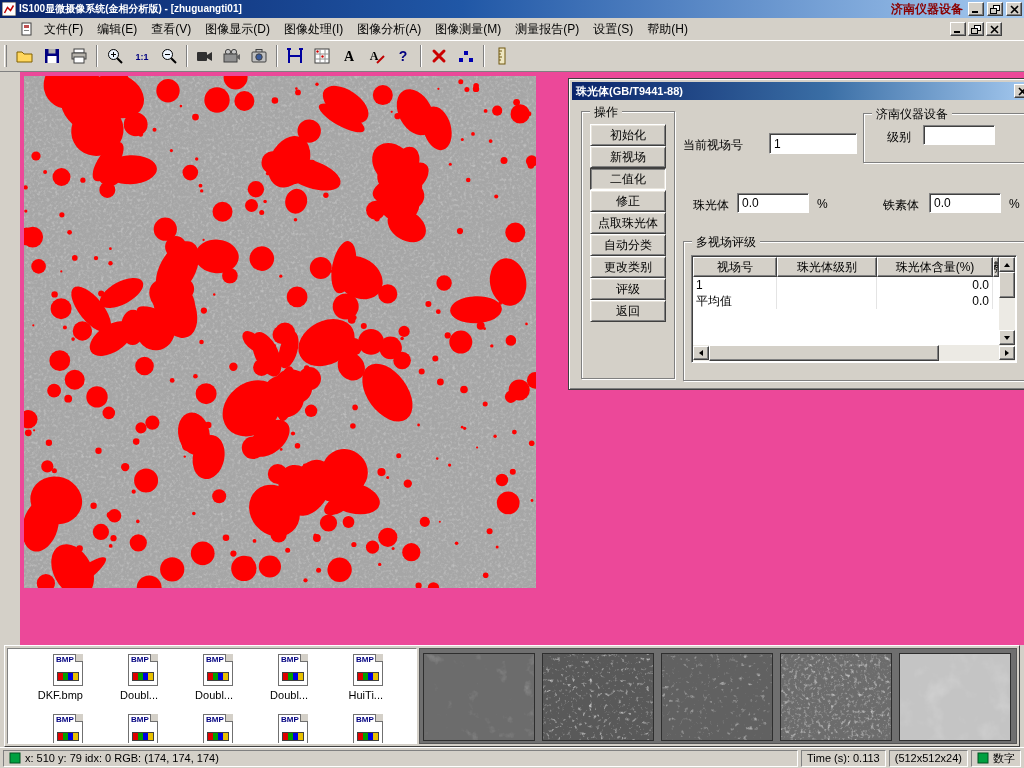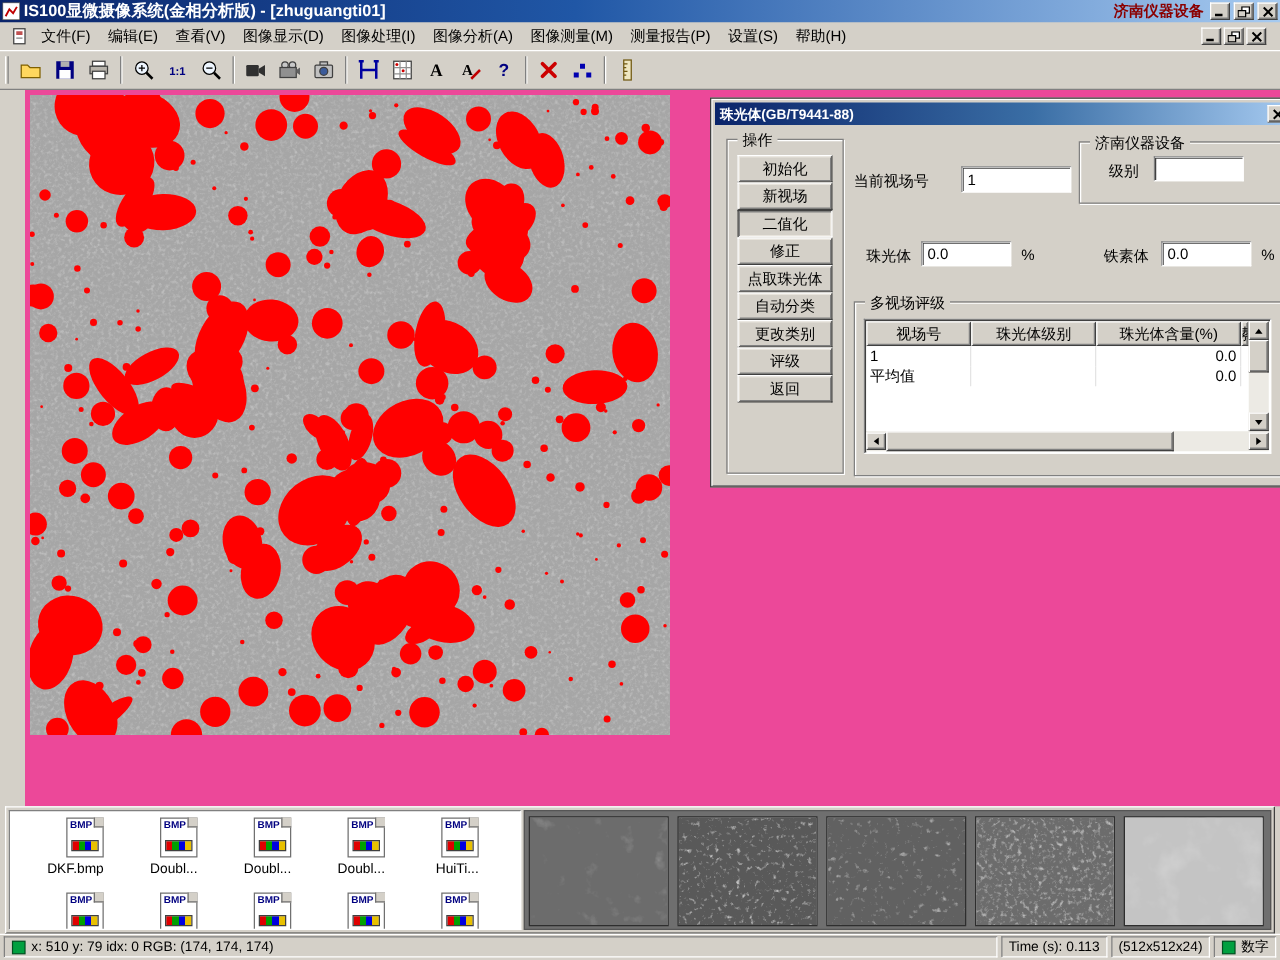--- a/index.html
+++ b/index.html
@@ -4,28 +4,28 @@
 <style>
   * { margin:0; padding:0; box-sizing:border-box; }
   html,body { width:1024px; height:768px; overflow:hidden; }
   body { font-family:"Liberation Sans","DejaVu Sans",sans-serif; font-size:12px; background:#d4d0c8; color:#000; }
   #screen { position:relative; width:1024px; height:768px; background:#d4d0c8; overflow:hidden; }
 
   
   .titlebar { position:absolute; top:0; left:0; width:1024px; height:18px;
     background:linear-gradient(90deg,#0a246a 0%,#2057a6 45%,#a6caf0 100%);
     display:flex; align-items:center; gap:3px; padding:0 2px; }
-  .title-text { color:#fff; font-weight:bold; font-size:13px; white-space:nowrap; }
+  .title-text { color:#fff; font-weight:bold; font-size:10px; white-space:nowrap; }
   .vendor-text { margin-left:auto; color:#8b0000; font-weight:bold; font-size:12px; white-space:nowrap; margin-right:2px; }
   .win-btn { width:16px; height:14px; background:#d4d0c8; border:1px solid; border-color:#fff #404040 #404040 #fff; box-shadow:inset -1px -1px 0 #808080;
     display:flex; align-items:center; justify-content:center; padding:0; flex:none; }
 
   
   .menubar { position:absolute; top:18px; left:0; width:1024px; height:22px; background:#d4d0c8;
-    display:flex; align-items:center; padding:0 9px; }
+    display:flex; align-items:center; padding:0 20px; }
   .menu-item { padding:3px 7px; white-space:nowrap; cursor:default; }
   .mdi-btns { margin-left:auto; display:flex; gap:2px; padding-right:2px; }
 
   
   .toolbar { position:absolute; top:40px; left:0; width:1024px; height:32px; background:#d4d0c8;
     border-top:1px solid #fff; border-bottom:1px solid #808080;
     display:flex; align-items:center; padding:0 3px; gap:1px; }
   .tgrip { width:3px; height:22px; border-left:1px solid #fff; border-right:1px solid #808080; margin:0 4px 0 1px; }
   .tsep  { width:2px; height:22px; border-left:1px solid #808080; border-right:1px solid #fff; margin:0 3px; }
   .tbtn { width:26px; height:26px; background:transparent; border:1px solid transparent;
@@ -105,21 +105,21 @@
   .bmp-icon { position:relative; width:30px; height:32px; background:#fff; border:1px solid #707070; flex:none; }
   .bmp-fold { position:absolute; top:-1px; right:-1px; width:8px; height:8px; background:#d4d0c8; border-left:1px solid #707070; border-bottom:1px solid #707070; }
   .bmp-txt { position:absolute; top:1px; left:2px; font-size:8px; font-weight:bold; color:#000080; line-height:1; }
   .bmp-art { position:absolute; bottom:4px; left:3px; width:22px; height:9px;
     background:linear-gradient(90deg,#e00000 0 25%,#00a000 25% 50%,#0000e0 50% 75%,#e8c000 75% 100%); border:1px solid #404040; }
   .thumb-strip { flex:1 1 auto; background:#6f6f6f; border:1px solid #555; display:flex; gap:7px; padding:4px 3px; align-items:flex-start; overflow:hidden; }
   .thumb { width:112px; height:88px; border:1px solid #2e2e2e; flex:none; }
 
   
   .statusbar { position:absolute; left:0; top:747px; width:1024px; height:21px; background:#d4d0c8; border-top:1px solid #fff;
-    display:flex; align-items:flex-start; gap:3px; padding:1px 3px; font-size:11px; }
+    display:flex; align-items:center; gap:3px; padding:1px 3px; font-size:11px; }
   .sb-panel { height:17px; border:1px solid; border-color:#808080 #fff #fff #808080; display:flex; align-items:center; gap:4px; padding:0 5px; white-space:nowrap; }
   .sb-pos { flex:1 1 auto; }
 </style>
 </head>
 <body>
 
 <div id="screen">
 
   <div class="titlebar">
     <svg width="14" height="14">

